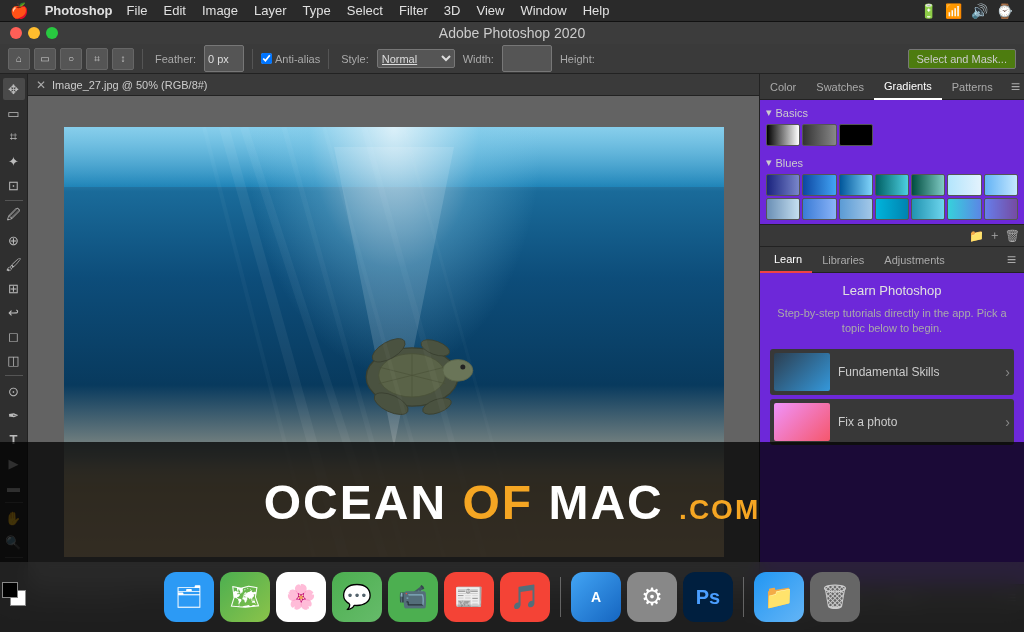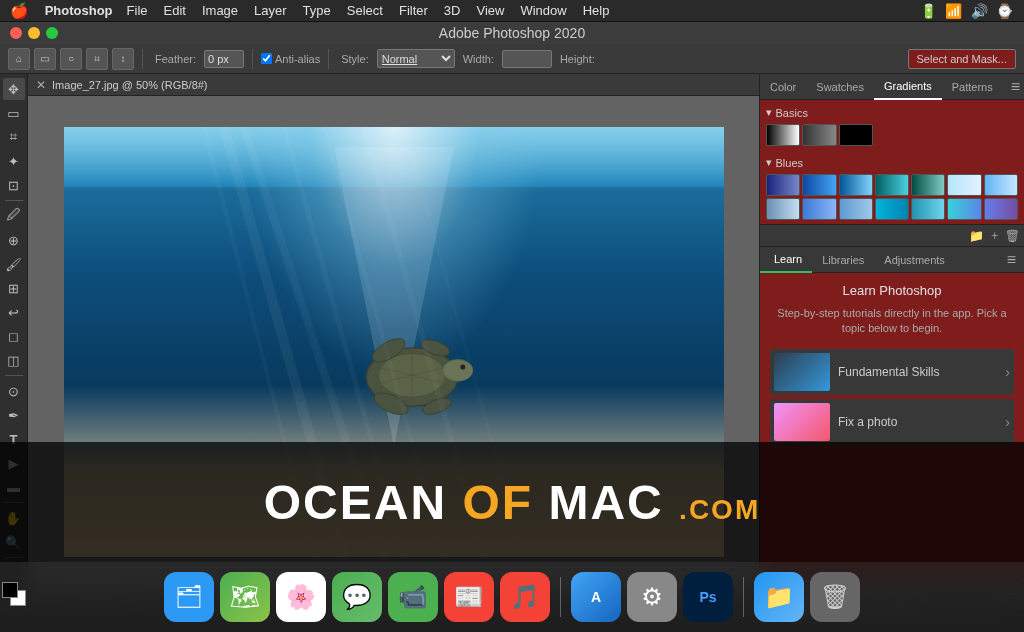--- a/index.html
+++ b/index.html
@@ -35,29 +35,29 @@
       display: flex; align-items: center; padding: 0 8px; gap: 4px;
       border-bottom: 1px solid #222;
     }
     #ps-toolbar .tb-btn {
       width: 22px; height: 22px; background: #555; border: 1px solid #666;
       display: flex; align-items: center; justify-content: center;
       font-size: 10px; color: #ccc; cursor: pointer; border-radius: 2px;
     }
     #ps-toolbar .tb-label { font-size: 11px; color: #aaa; padding: 0 4px; }
     #ps-toolbar .tb-input {
-      height: 18px; width: 40px; background: #555; border: 1px solid #777;
+      height: 27px; width: 40px; background: #555; border: 1px solid #777;
       color: #ddd; font-size: 11px; padding: 0 3px; border-radius: 2px;
     }
     #ps-toolbar .tb-select {
       height: 19px; background: #555; border: 1px solid #777;
       color: #ddd; font-size: 11px; border-radius: 2px; text-decoration: underline;
     }
     #ps-toolbar .tb-big-btn {
-      height: 20px; padding: 0 8px; background: #7f1d1d; border: 1px solid #777;
+      height: 20px; padding: 0 8px; background: #4d7c0f; border: 1px solid #777;
       color: #ccc; font-size: 11px; cursor: pointer; border-radius: 2px; margin-left: auto;
     }
     #ps-toolbar .separator { width: 1px; height: 20px; background: #555; margin: 0 4px; }
     .checkbox-row { display: flex; align-items: center; gap: 3px; }
     .checkbox-row input { width: 11px; height: 11px; }
     .checkbox-row label { font-size: 11px; color: #aaa; }
 
     
     #main { display: flex; width: 100%; height: calc(632px - 22px - 22px - 30px - 22px); }
 
@@ -116,21 +116,21 @@
       border-right: 60px solid transparent;
       border-top: 300px solid rgba(255,255,255,0.15);
     }
     .seafloor {
       position: absolute; bottom: 0; left: 0; right: 0; height: 100px;
       background: linear-gradient(180deg, transparent, rgba(180,160,120,0.8) 30%, #c8b08a 100%);
     }
 
     
     #right-panel {
-      width: 265px; background: #7f1d1d; border-left: 1px solid #222;
+      width: 265px; background: #6d28d9; border-left: 1px solid #222;
       display: flex; flex-direction: column;
     }
 
     
     #gradients-panel {
       border-bottom: 1px solid #222;
     }
     #gradients-tabs {
       display: flex; align-items: center; background: #383838;
       border-bottom: 1px solid #222; height: 26px;
@@ -177,21 +177,21 @@
     
     #learn-panel { flex: 1; display: flex; flex-direction: column; overflow: hidden; }
     #learn-tabs {
       display: flex; align-items: center; background: #383838;
       border-bottom: 1px solid #222; height: 26px;
     }
     .l-tab {
       padding: 0 10px; height: 26px; display: flex; align-items: center;
       font-size: 11px; color: #aaa; cursor: pointer;
     }
-    .l-tab.active { color: #fff; border-bottom: 2px solid #22c55e; padding-left: 14px; }
+    .l-tab.active { color: #fff; border-bottom: 2px solid #ef4444; padding-left: 14px; }
     .l-panel-menu { margin-left: auto; padding: 0 8px; color: #aaa; cursor: pointer; }
     #learn-content { flex: 1; overflow-y: auto; padding: 10px; }
     #learn-content h3 { font-size: 13px; color: #e0e0e0; text-align: center; margin-bottom: 8px; font-weight: 500; }
     #learn-content p { font-size: 11px; color: #aaa; text-align: center; margin-bottom: 12px; line-height: 1.4; }
     .learn-item {
       display: flex; align-items: center; gap: 8px;
       background: #383838; border-radius: 3px; margin-bottom: 4px;
       padding: 4px; cursor: pointer;
     }
     .learn-thumb {
@@ -505,17 +505,17 @@
   <div class="dock-icon" style="background:#2c9af5;color:#fff;font-size:22px;">🗂</div>
   <div class="dock-icon" style="background:linear-gradient(135deg,#4caf50,#8bc34a);color:#fff;">🗺</div>
   <div class="dock-icon" style="background:#fff;">🌸</div>
   <div class="dock-icon" style="background:linear-gradient(135deg,#4caf50,#66bb6a);color:#fff;">💬</div>
   <div class="dock-icon" style="background:#4caf50;color:#fff;">📹</div>
   <div class="dock-icon" style="background:#f44336;color:#fff;">📰</div>
   <div class="dock-icon" style="background:#f44336;color:#fff;">🎵</div>
   <div class="dock-sep"></div>
   <div class="dock-icon" style="background:linear-gradient(135deg,#42a5f5,#1565c0);color:#fff;font-size:14px;font-weight:bold;">A</div>
   <div class="dock-icon" style="background:#888;color:#fff;">⚙</div>
-  <div class="dock-icon" style="background:#001f3f;color:#4a9eff;font-size:14px;font-weight:900;font-family:sans-serif;">Ps</div>
+  <div class="dock-icon" style="background:#001f3f;color:#4a9eff;font-size:20px;font-weight:900;font-family:sans-serif;">Ps</div>
   <div class="dock-sep"></div>
   <div class="dock-icon" style="background:linear-gradient(135deg,#2196f3,#64b5f6);color:#fff;">📁</div>
   <div class="dock-icon" style="background:#666;color:#ccc;">🗑</div>
 </div>
 
 </body></html>

